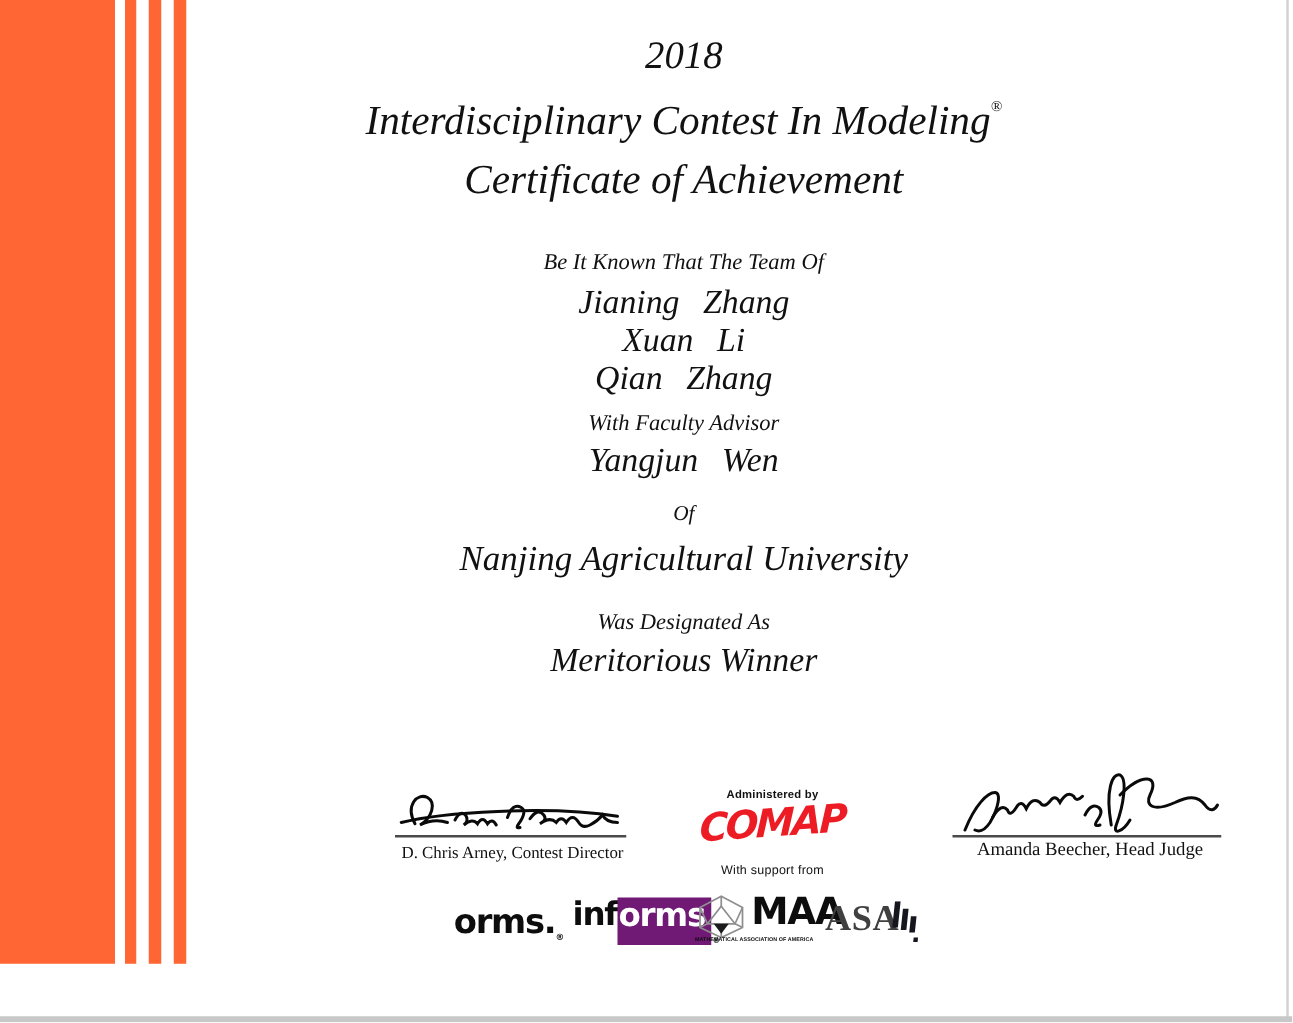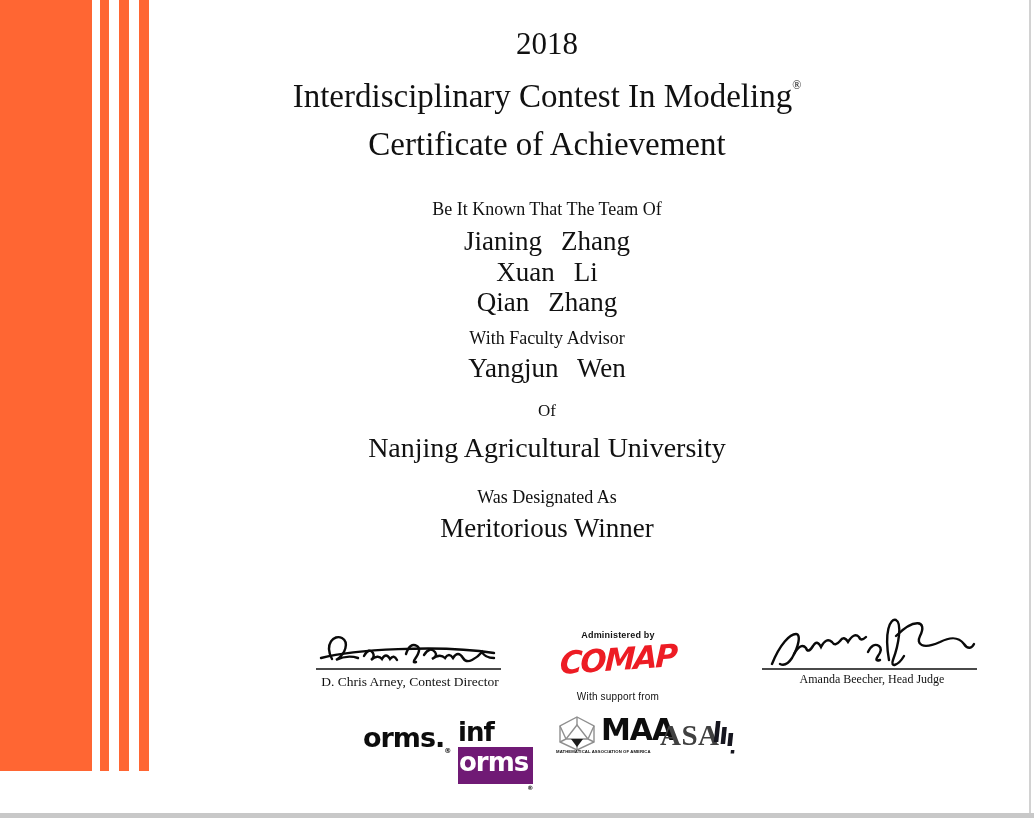--- a/index.html
+++ b/index.html
@@ -17,21 +17,21 @@
   .stripe { position:absolute; top:0; height:771px; background:#FF6633; }
   .stripe.s1 { left:100px; width:9px; }
   .stripe.s2 { left:119px; width:10px; }
   .stripe.s3 { left:139px; width:10px; }
 
   
   .right-edge { position:absolute; left:1029px; top:0; width:2px; height:814px; background:#d2d2d2; }
   .bottom-bar { position:absolute; left:0; top:813px; width:1034px; height:5px; background:#c8c8c8; }
 
   
-  .content { position:absolute; left:64px; top:0; width:966px; height:818px; }
+  .content { position:absolute; left:64px; top:0; width:966px; height:818px;font-style:italic; }
   .cline { position:absolute; left:0; width:100%; text-align:center; white-space:pre; }
 
   .year   { top:26px;  font-size:31px; }
   .title1 { top:78px;  font-size:33px; }
   .title1 sup { font-size:12px; vertical-align:18px; }
   .title2 { top:126px; font-size:33px; }
   .small  { font-size:18px; }
   .intro1 { top:199px; }
   .name   { font-size:27px; word-spacing:0.45em; }
   .m1 { top:226px; } .m2 { top:257px; } .m3 { top:287px;text-align:center; }
@@ -41,37 +41,37 @@
   .inst   { top:432px; font-size:28px; word-spacing:normal; }
   .intro3 { top:487px; }
   .award  { top:513px; font-size:27px; word-spacing:normal; }
 
   
   .sigline { position:absolute; background:#4a4a4a; height:2px; }
   .sig-left-line  { left:316px; top:668px; width:185px; }
   .sig-right-line { left:762px; top:668px; width:215px; }
   .sig-caption { position:absolute; font-size:13.5px; color:#111; white-space:nowrap; }
   .cap-left  { left:320px; top:674px; width:180px; text-align:center; }
-  .cap-right { left:772px; top:672px; width:200px; text-align:center; font-size:12px; }
+  .cap-right { left:772px; top:672px; width:200px; text-align:center; font-size:15px; }
   .sig-svg { position:absolute; }
   .sig-svg.left  { left:318px; top:632px; }
   .sig-svg.right { left:768px; top:614px; }
 
   .center-sig { position:absolute; left:558px; top:630px; width:120px; text-align:center;
                 font-family:"Liberation Sans", sans-serif; }
   .administered { font-size:9px; font-weight:bold; letter-spacing:0.2px; }
   .comap { margin-top:2px; font-family:"DejaVu Sans", sans-serif; font-weight:bold; font-style:italic;
            font-size:31px; color:#ED1C24; letter-spacing:-2px; transform:rotate(-4deg) skewX(-6deg);
            line-height:1.1; }
   .support { margin-top:15px; font-size:10px; font-weight:normal; letter-spacing:0.2px; }
   .siam { position:absolute; left:363px; top:722px; font-family:"DejaVu Sans", sans-serif;
           font-weight:bold; font-size:27px; letter-spacing:-1px; color:#0d0d0d; }
   .siam .rmark { font-size:7px; letter-spacing:0; vertical-align:-6px; }
   .informs { position:absolute; left:458px; top:718px; display:flex; align-items:flex-start;
-             font-family:"DejaVu Sans", sans-serif; font-weight:bold;flex-direction:column; }
+             font-family:"DejaVu Sans", sans-serif; font-weight:bold; }
   .informs .pre { font-size:26px; color:#0d0d0d; letter-spacing:-1px; line-height:1.1; }
   .informs .box { background:#701a75; color:#fff; font-size:26px; letter-spacing:-1px;
                   line-height:1.1; padding:1px 5px 8px 1px; }
   .informs .rmark { font-size:6px; color:#0d0d0d; align-self:flex-end; margin-left:1px; }
   .maa-icon { position:absolute; left:556px; top:716px; }
   .maa-text { position:absolute; left:601px; top:712px; font-family:"DejaVu Sans", sans-serif;
               font-weight:bold; font-size:30px; letter-spacing:-1px; color:#0d0d0d; }
   .maa-caption { position:absolute; left:556px; top:749px; width:120px;
                  font-family:"Liberation Sans", sans-serif; font-weight:bold; font-size:5px;
                  letter-spacing:0.1px; white-space:nowrap; transform:scale(0.85); transform-origin:left top;

